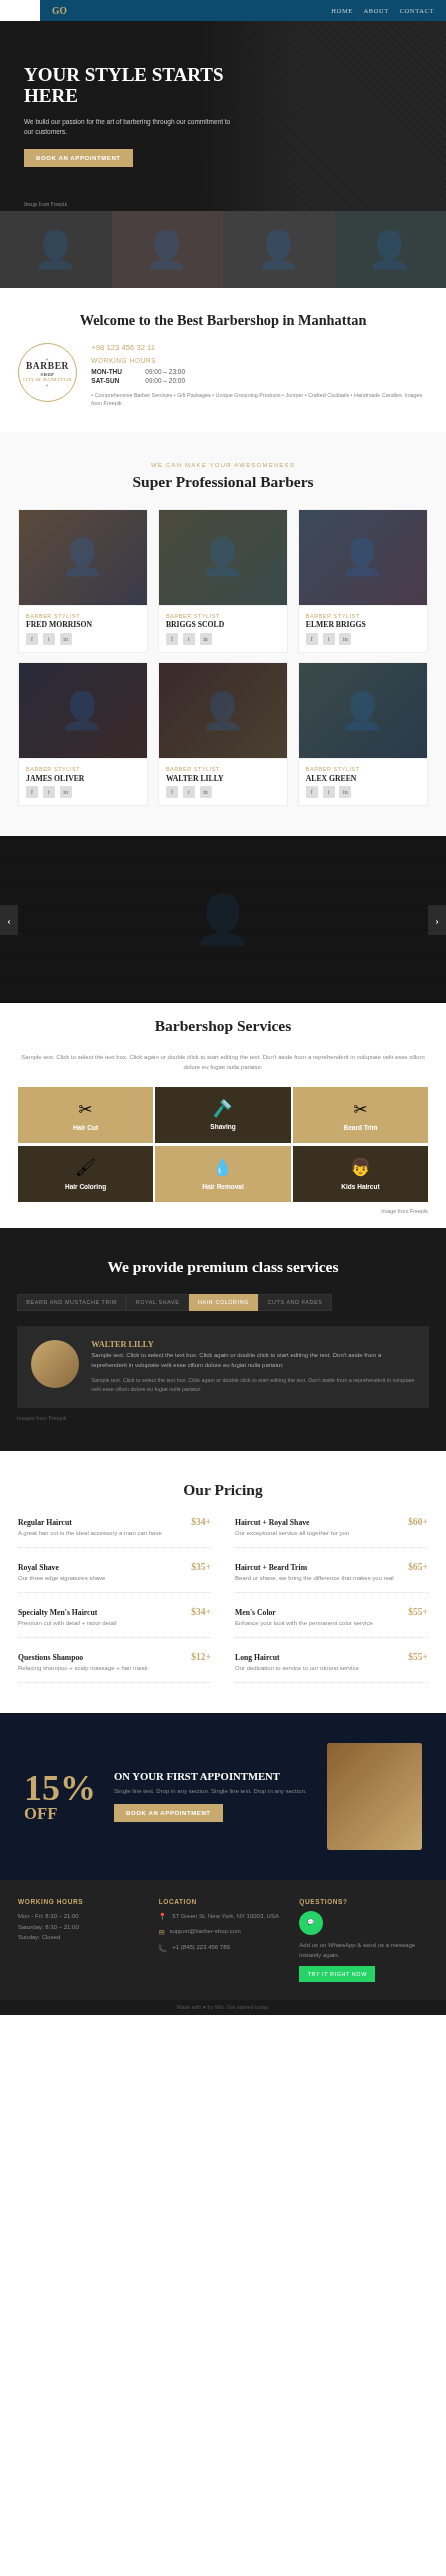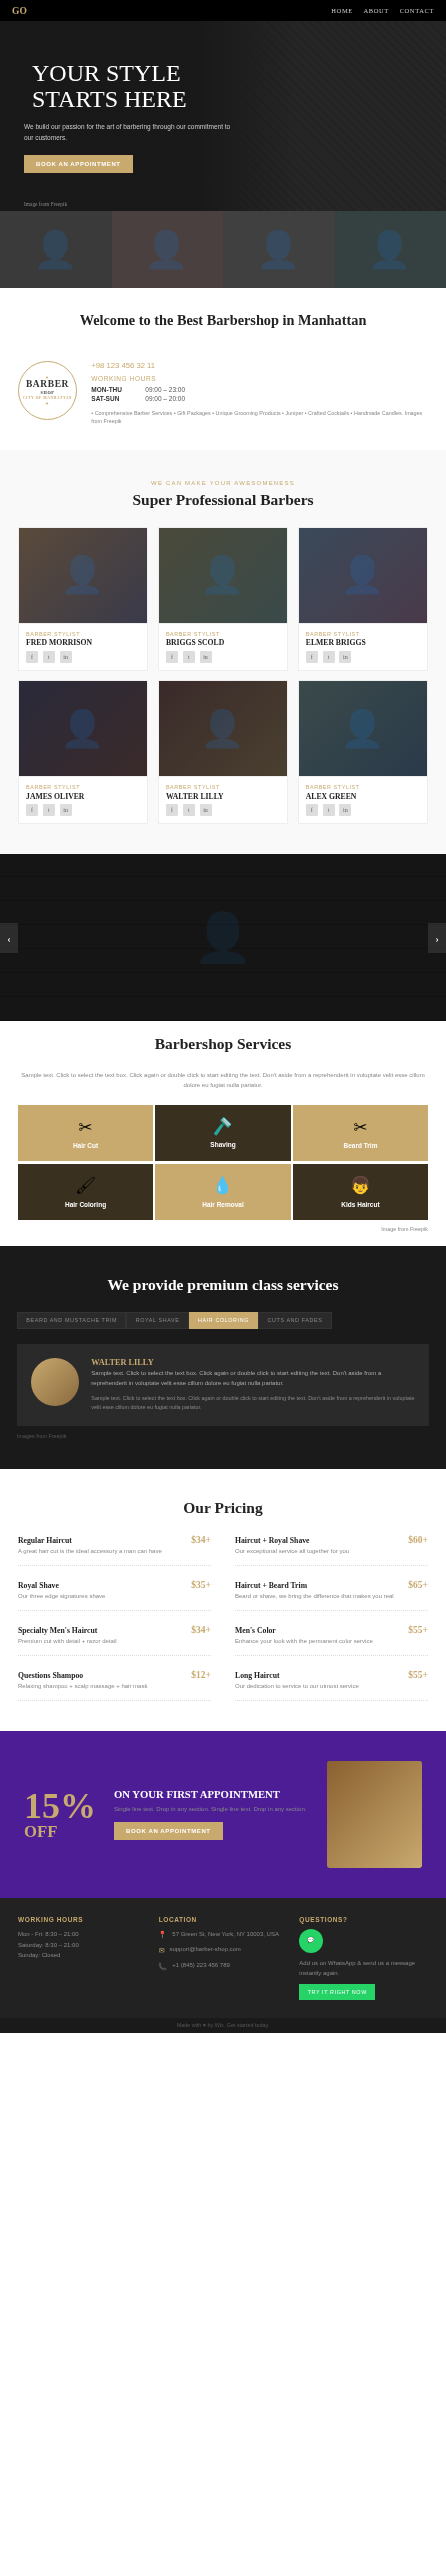--- a/index.html
+++ b/index.html
@@ -1,25 +1,26 @@
 <!DOCTYPE html>
 <html style="font-size:9.5px"><head>
   <meta charset="utf-8">
   <style>
     * { margin: 0; padding: 0; box-sizing: border-box; }
     body { font-family: 'Georgia', serif; background: #fff; width: 446px; overflow-x: hidden; }
     
     
     nav {
-      background: #000000;
+      background: #0c4a6e;
       display: flex;
       align-items: center;
       justify-content: space-between;
       padding: 0 12px;
       height: 21.4px;
+      margin-left: 40px;
     }
     .nav-links {
       display: flex;
       gap: 10.7px;
     }
     .nav-links a {
       color: #ccc;
       text-decoration: none;
       font-size: 6.5px;
       letter-spacing: 0.6px;
@@ -46,26 +47,25 @@
                   repeating-linear-gradient(45deg, #2a2a2a 0, #2a2a2a 1.2px, #333 1.2px, #333 6px);
       opacity: 0.5;
     }
     .hero-content {
       position: relative;
       z-index: 2;
       max-width: 208px;
     }
     .hero h1 {
       color: #fff;
-      font-size: 24px;
-      font-weight: 400;
+      font-size: 19px;
+      font-weight: 700;
       line-height: 1.1;
       text-transform: uppercase;
       margin-bottom: 9.5px;
-      margin-left: 8px;
     }
     .hero p {
       color: #ccc;
       font-size: 6.5px;
       line-height: 1.6;
       margin-bottom: 12px;
       font-family: Arial, sans-serif;
     }
     .hero-btn {
       background: #c8a96e;
@@ -421,21 +421,21 @@
     }
     .pricing-desc {
       font-size: 6px;
       color: #888;
       line-height: 1.5;
       font-family: Arial, sans-serif;
     }
 
     
     .promo-section {
-      background: #4c1d95;
+      background: #0f172a;
       padding: 30px 24px;
       display: flex;
       gap: 18px;
       align-items: center;
     }
     .promo-discount {
       flex: 0 0 auto;
     }
     .promo-percent {
       font-size: 36px;
@@ -581,21 +581,21 @@
   </div>
   <div class="img-placeholder">
     <div class="person-silhouette">👤</div>
   </div>
   <div class="img-placeholder">
     <div class="person-silhouette">👤</div>
   </div>
 </div>
 
 <section style="background:#fff; padding:24px 18px;">
-  <h2 style="text-align:center;font-size:14.3px;color:#222;margin-bottom:32px;font-weight:700;">Welcome to the Best Barbershop in Manhattan</h2>
+  <h2 style="text-align:center;font-size:14.3px;color:#222;margin-bottom:14px;font-weight:700;">Welcome to the Best Barbershop in Manhattan</h2>
   <div style="display:flex;gap:14.3px;align-items:flex-start;">
     <div style="flex:0 0 auto;display:flex;flex-direction:column;align-items:center;">
       <div class="barber-logo">
         <div style="font-size:4.2px;color:#c8a96e;letter-spacing:1.2px;">✦</div>
         <div class="logo-main">BARBER</div>
         <div style="font-size:4.2px;color:#333;letter-spacing:0.6px;">SHOP</div>
         <div style="font-size:3.6px;color:#c8a96e;letter-spacing:0.6px;margin-top:1.2px;">CITY OF MANHATTAN</div>
         <div style="font-size:4.2px;color:#c8a96e;letter-spacing:1.2px;margin-top:1.2px;">✦</div>
       </div>
     </div>

